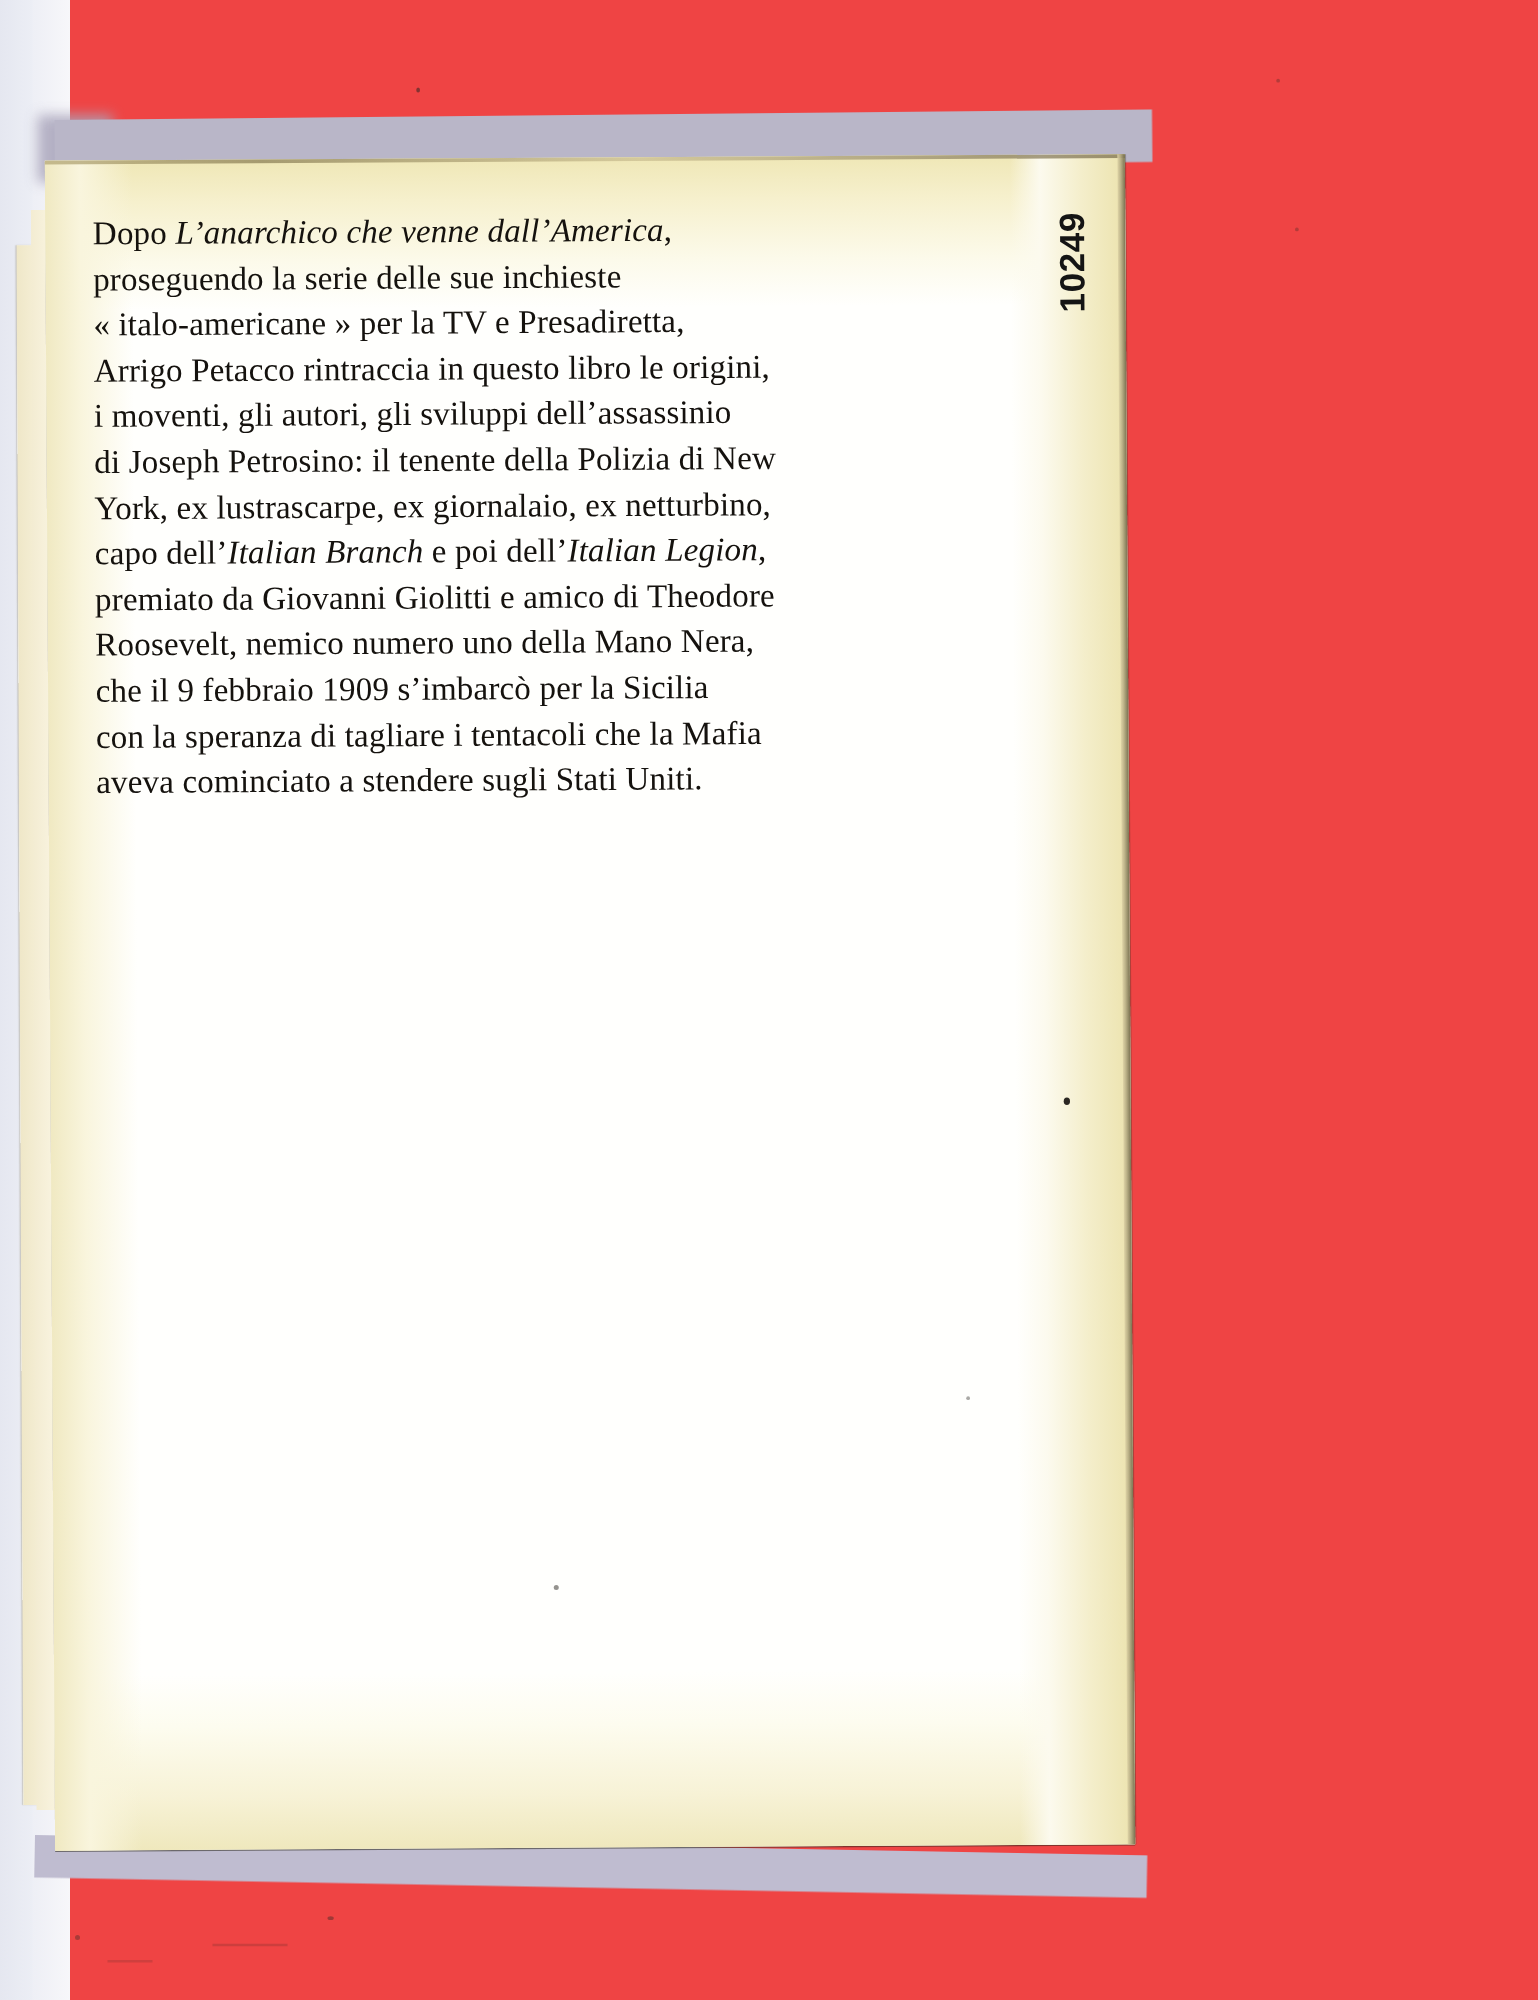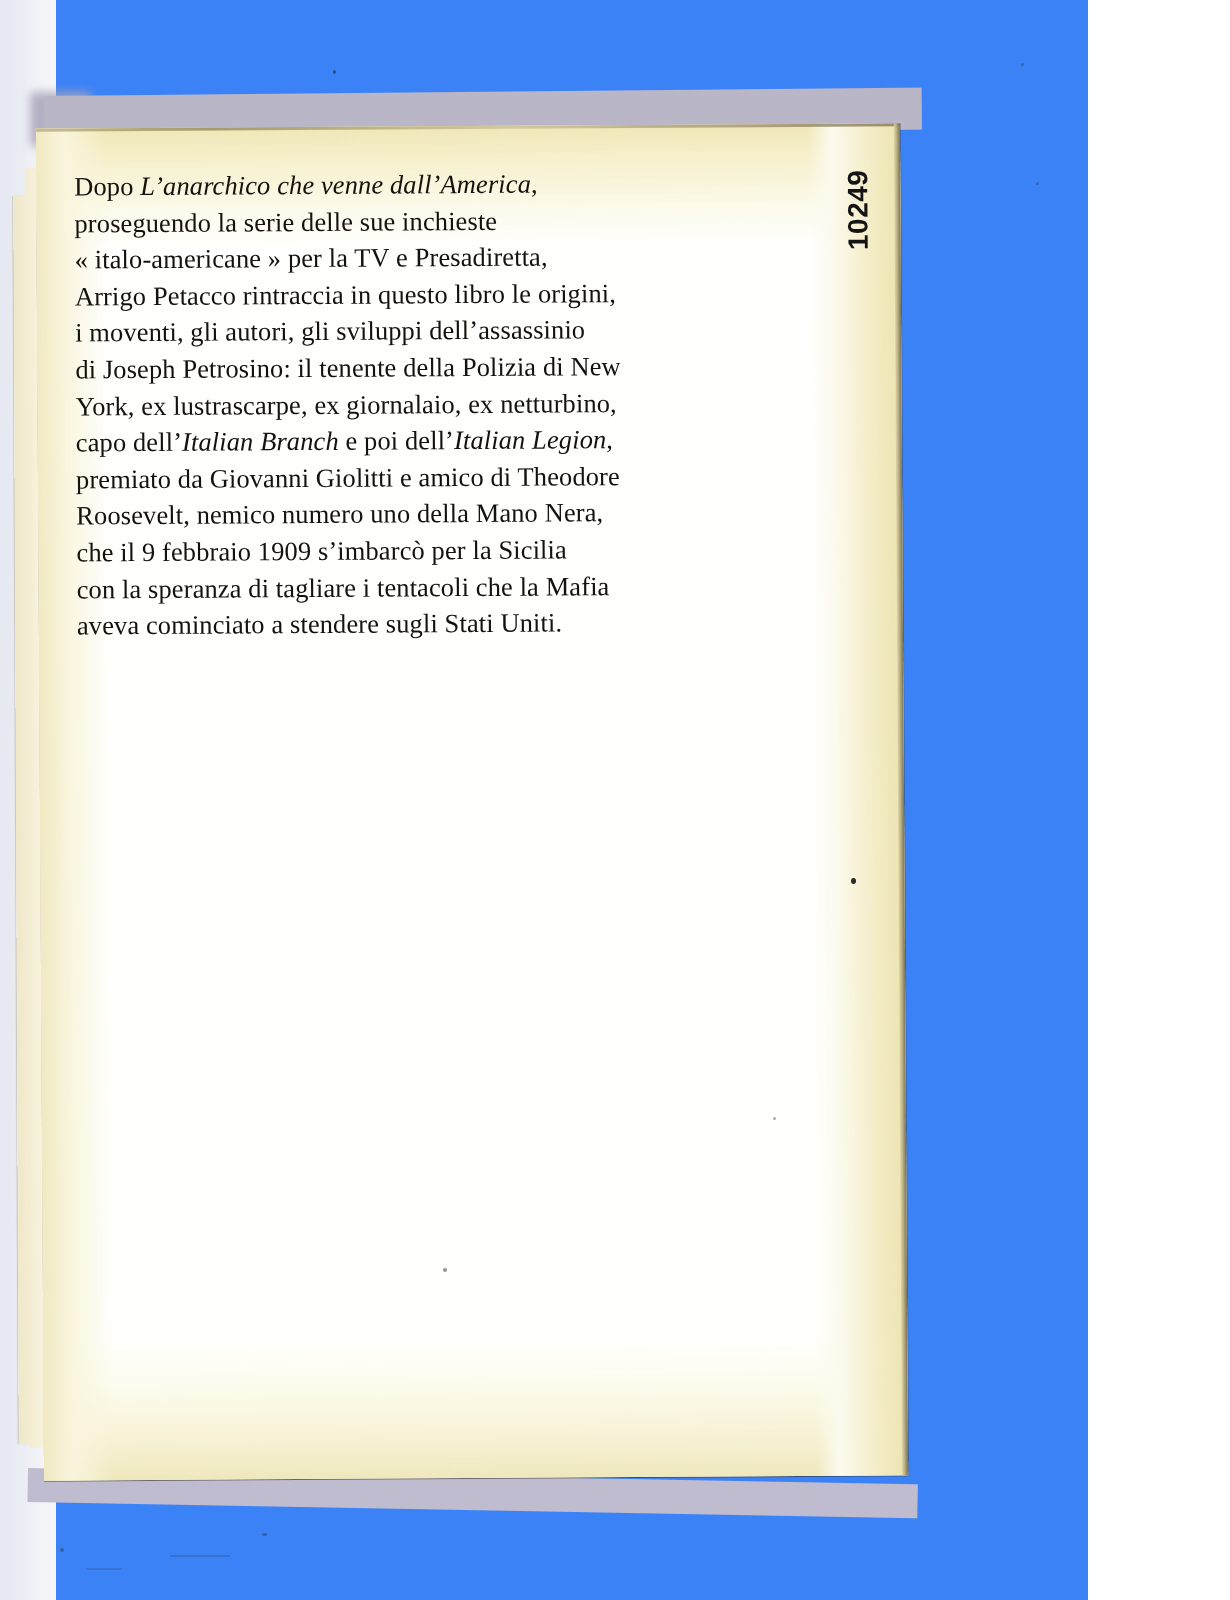--- a/index.html
+++ b/index.html
@@ -9,23 +9,23 @@
   }
   body {
     width: 1230px;
     height: 1600px;
     overflow: hidden;
     font-family: "Liberation Serif", serif;
   }
 
   #scan {
     position: relative;
-    width: 1088px;
+    width: 1230px;
     height: 1600px;
-    background: #3b82f6;
+    background: #ef4444;
     overflow: hidden;
   }
 
   
   .backdrop-left {
     position: absolute;
     left: 0; top: 0;
     width: 56px; height: 1600px;
     background: linear-gradient(to right, #e9ebf3 0%, #eff0f6 55%, #f7f7fa 100%);
   }

